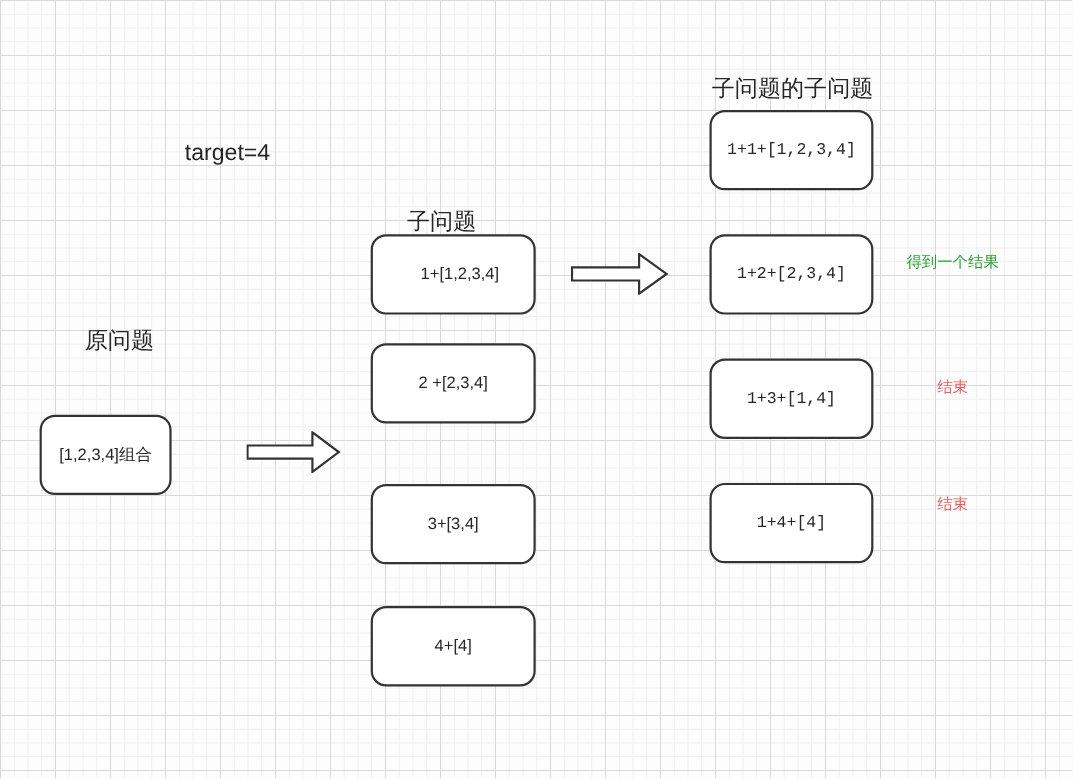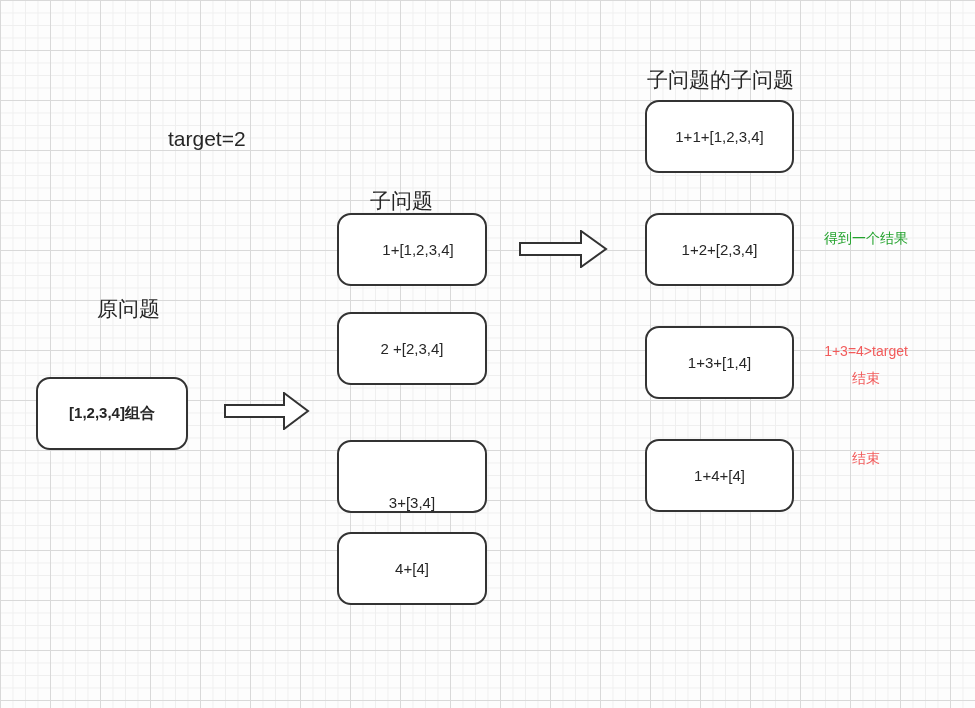--- a/index.html
+++ b/index.html
@@ -32,61 +32,61 @@
     background: #ffffff;
     border: 2px solid #333333;
     border-radius: 14px;
     display: flex;
     align-items: center;
     justify-content: center;
     color: #262626;
     font-size: 15px;
     white-space: nowrap;
   }
-  .col-root  { left: 36px;  width: 152px; height: 73px; font-weight: bold; }
+  .col-root  { left: 36px;  width: 120px; height: 73px; }
   .col-l1    { left: 337px; width: 150px; height: 73px; }
-  .col-l2    { left: 645px; width: 149px; height: 73px; }
+  .col-l2    { left: 645px; width: 149px; height: 73px; font-family: Liberation Mono, monospace; }
   .arrow {
     position: absolute;
   }
   .annotation {
     position: absolute;
     left: 796px;
     width: 140px;
     text-align: center;
     font-size: 14px;
     line-height: 27px;
     white-space: nowrap;
   }
   .annotation div { height: 27px; }
 </style>
 </head>
 <body>
 
 <div class="canvas">
 
-  <div class="label" style="left:168px; top:127px;">target=2</div>
-  <div class="label" style="left:77px; top:295px;margin-left:20px;">原问题</div>
+  <div class="label" style="left:168px; top:127px;">target=4</div>
+  <div class="label" style="left:77px; top:295px;">原问题</div>
   <div class="label" style="left:370px; top:159px;margin-top:28px;">子问题</div>
   <div class="label" style="left:647px; top:46px;margin-top:20px;">子问题的子问题</div>
 
   <div class="node col-root" style="top:377px;">
     <span>[1,2,3,4]组合</span>
   </div>
 
   <div class="node col-l1" style="top:213px;padding-left:12px;">
     <span>1+[1,2,3,4]</span>
   </div>
   <div class="node col-l1" style="top:312px;">
     <span>2 +[2,3,4]</span>
   </div>
-  <div class="node col-l1" style="top:440px;align-items:flex-end;">
+  <div class="node col-l1" style="top:440px;">
     <span>3+[3,4]</span>
   </div>
-  <div class="node col-l1" style="top:532px;text-align:center;">
+  <div class="node col-l1" style="top:551px;text-align:center;">
     <span>4+[4]</span>
   </div>
 
   <div class="node col-l2" style="top:100px;">
     <span>1+1+[1,2,3,4]</span>
   </div>
   <div class="node col-l2" style="top:213px;">
     <span>1+2+[2,3,4]</span>
   </div>
   <div class="node col-l2" style="top:326px;">
@@ -100,20 +100,19 @@
     <polygon points="1,13 60,13 60,1 84,19 60,37 60,25 1,25" fill="#ffffff" stroke="#333333" stroke-width="2" stroke-linejoin="miter"></polygon>
   </svg>
   <svg class="arrow" style="left:519px; top:230px;" width="89" height="38" viewBox="0 0 89 38">
     <polygon points="1,13 62,13 62,1 87,19 62,37 62,25 1,25" fill="#ffffff" stroke="#333333" stroke-width="2" stroke-linejoin="miter"></polygon>
   </svg>
 
   <div class="annotation" style="top: 225px; color: rgb(36, 163, 46);">
     <div>得到一个结果</div>
   </div>
   <div class="annotation" style="top: 338px; color: rgb(242, 91, 91);">
-    <div>1+3=4&gt;target</div>
     <div>结束</div>
   </div>
   <div class="annotation" style="top: 445px; color: rgb(242, 91, 91);">
     <div>结束</div>
   </div>
 
 </div>
 
 </body></html>

